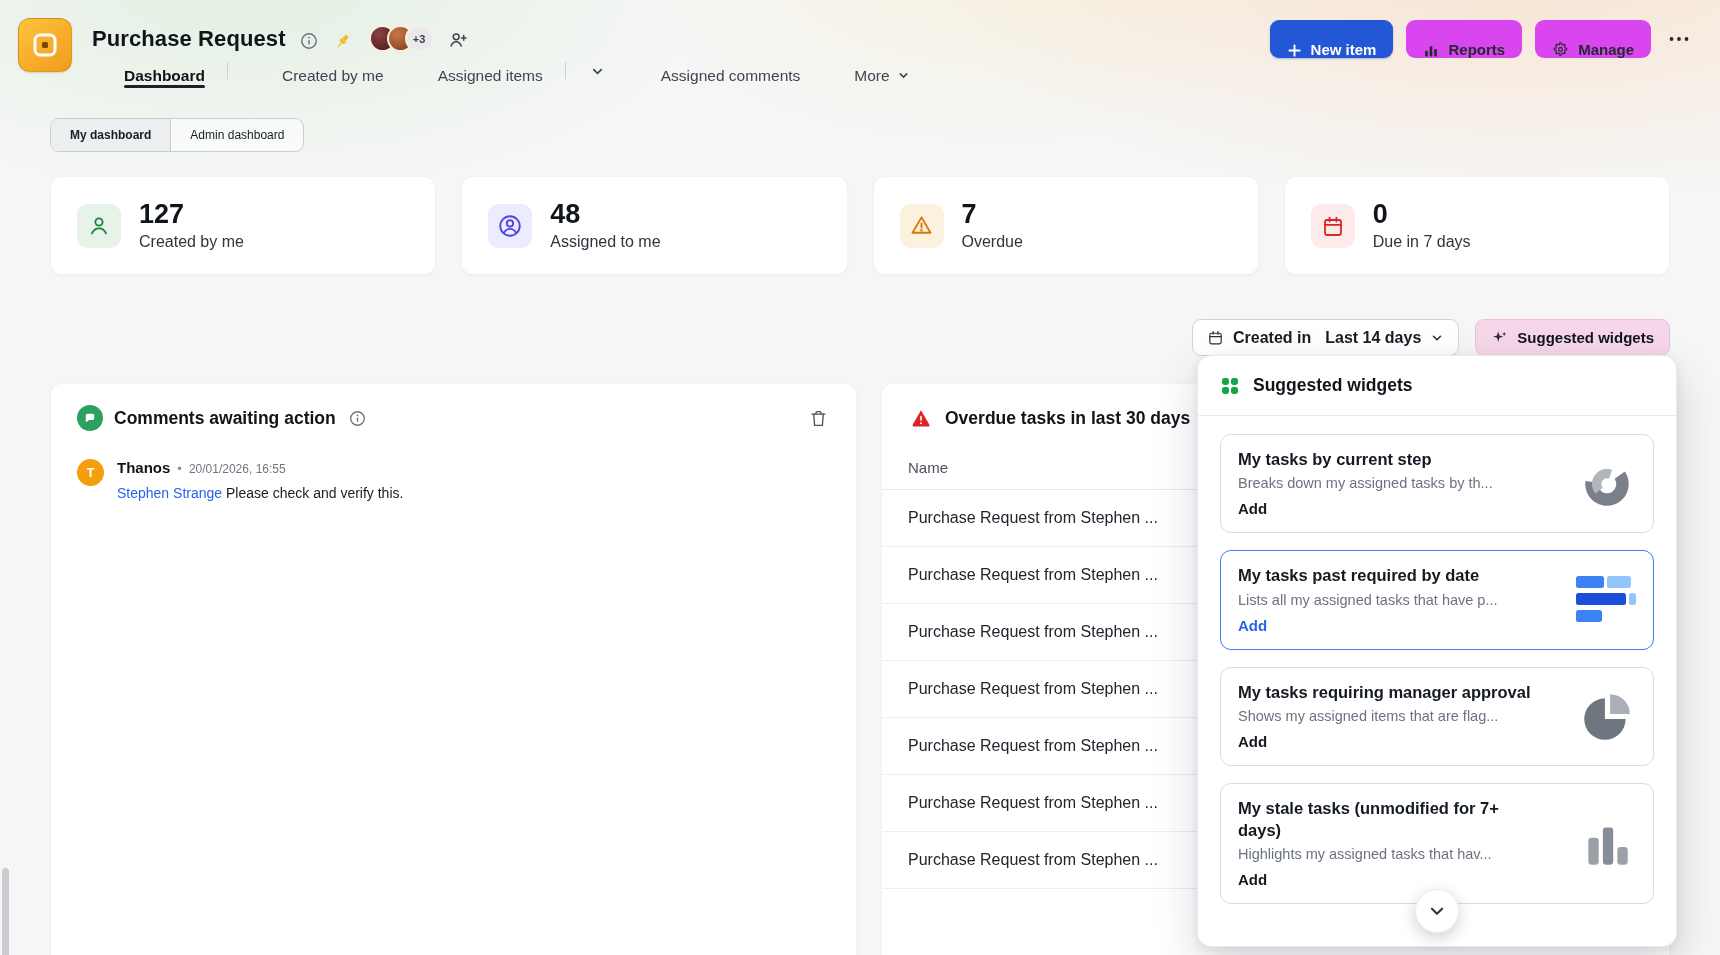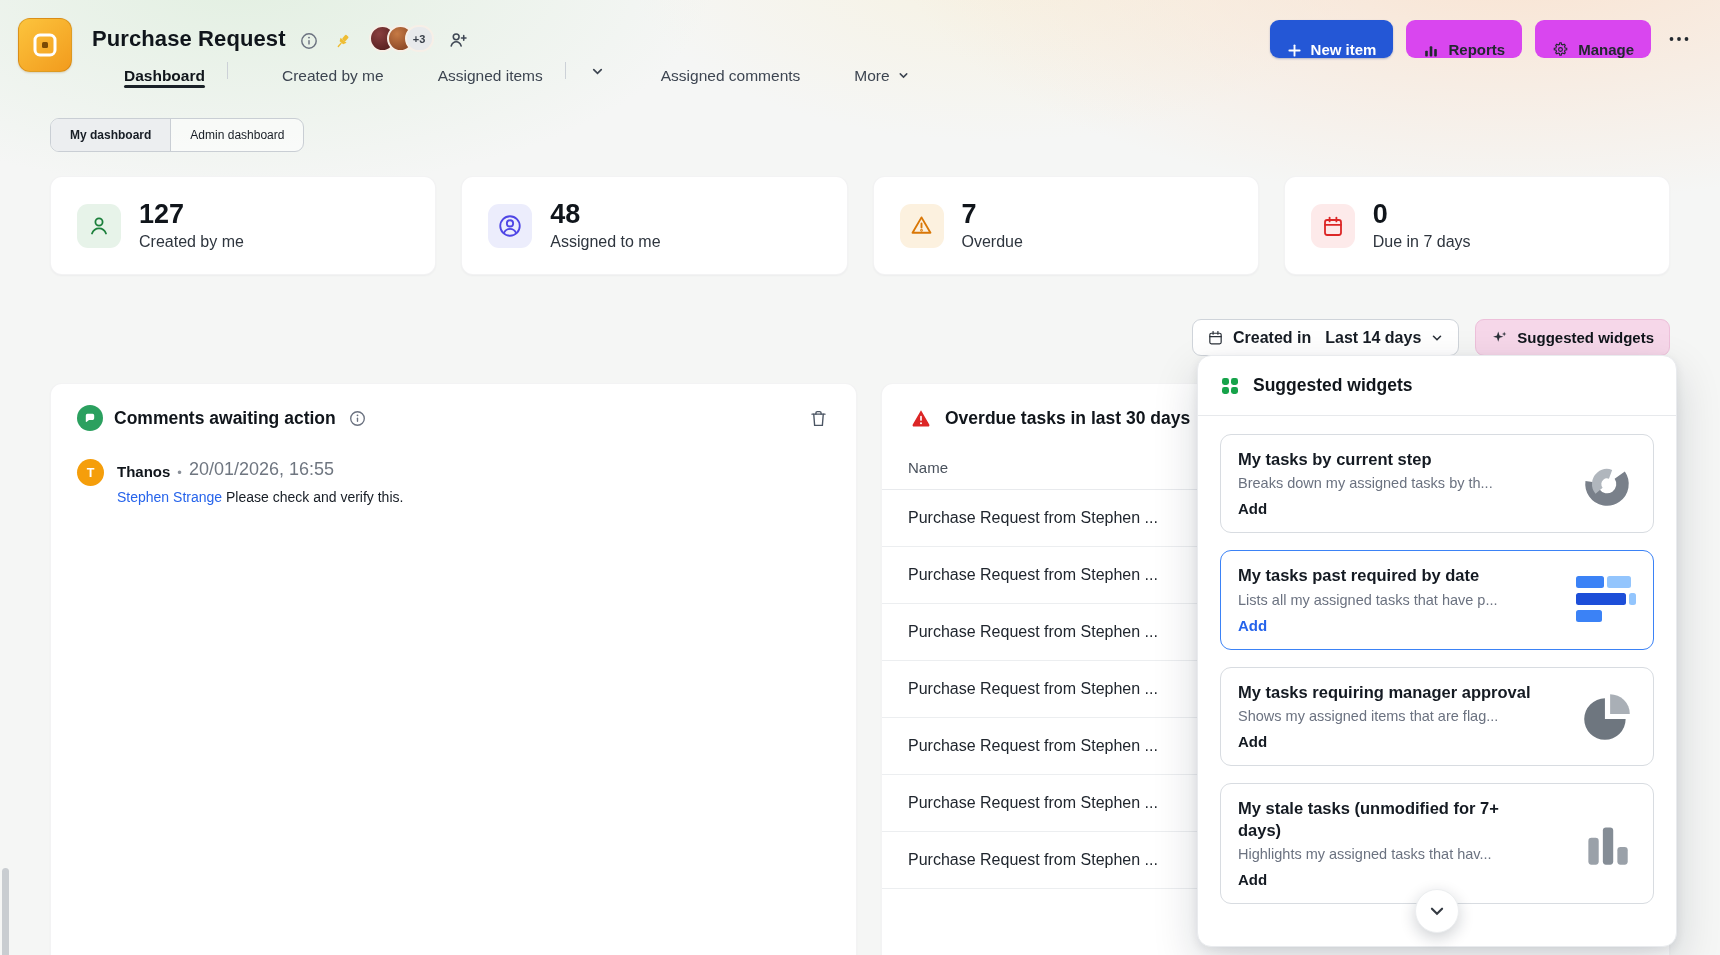--- a/index.html
+++ b/index.html
@@ -95,21 +95,21 @@
   .panel-title { font-size:17.5px; font-weight:700; color:#10151b; }
   .panel-head .spacer { flex:1; }
   .round-badge { width:26px; height:26px; border-radius:50%; display:flex; align-items:center; justify-content:center; flex:none; }
   .badge-green { background:#2ba05f; }
 
   .comment { display:flex; gap:13px; padding:12px 26px; }
   .avatar-initial { width:27px; height:27px; border-radius:50%; background:#f59e0b; color:#fff; font-size:12.5px; font-weight:700; display:flex; align-items:center; justify-content:center; flex:none; }
   .comment-meta { display:flex; align-items:flex-end; gap:7px; font-size:15px; }
   .comment-author { font-weight:700; color:#10151b; }
   .comment-dot { color:#8a9099; font-size:13px; }
-  .comment-time { color:#6f7680; font-size:18px; }
+  .comment-time { color:#6f7680; font-size:12px; }
   .comment-body { margin-top:9px; font-size:14px; color:#171d25; }
   .mention { color:#2563eb; cursor:pointer; }
 
   .table-head { padding:12px 26px 13px; font-size:15px; color:#49515c; border-bottom:1px solid #e8eaed; }
   .table-row { height:57px; display:flex; align-items:center; padding:0 26px; font-size:16px; color:#20262e; border-bottom:1px solid #eceef0; cursor:pointer; white-space:nowrap; }
 
   
   .popover {
     position:absolute; left:1197px; top:355px; width:480px; height:592px;
     background:#fff; border:1px solid #e9ebee; border-radius:14px;

